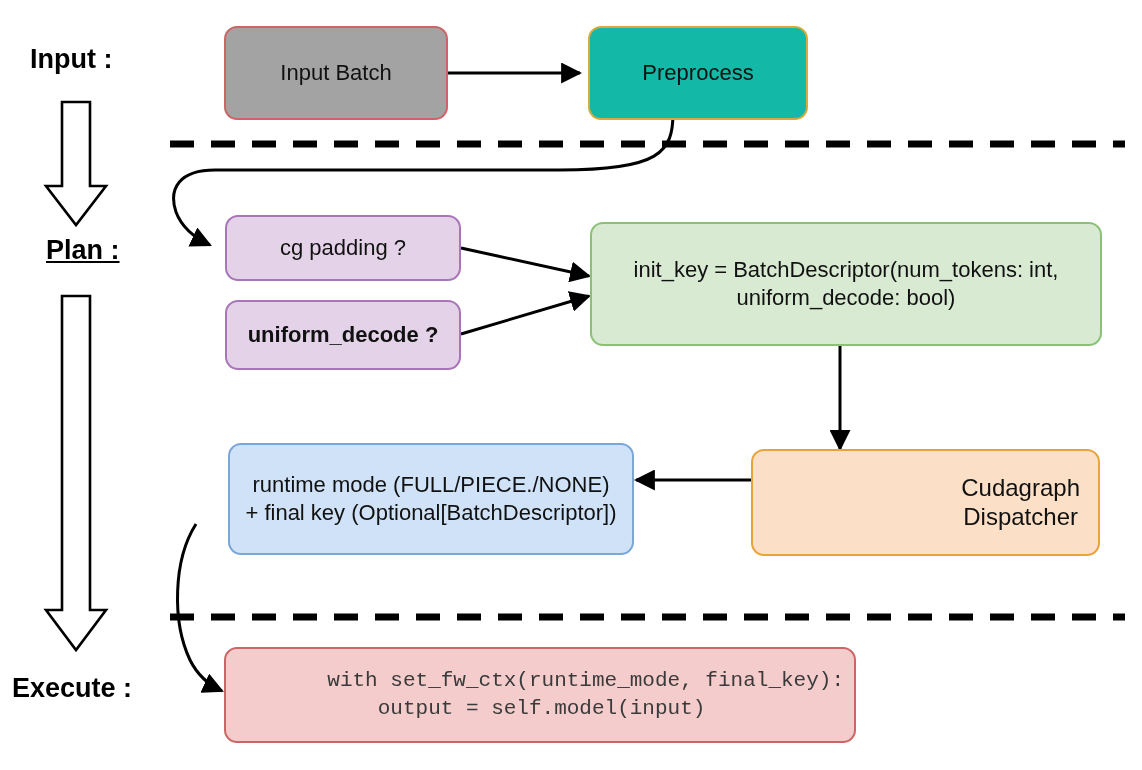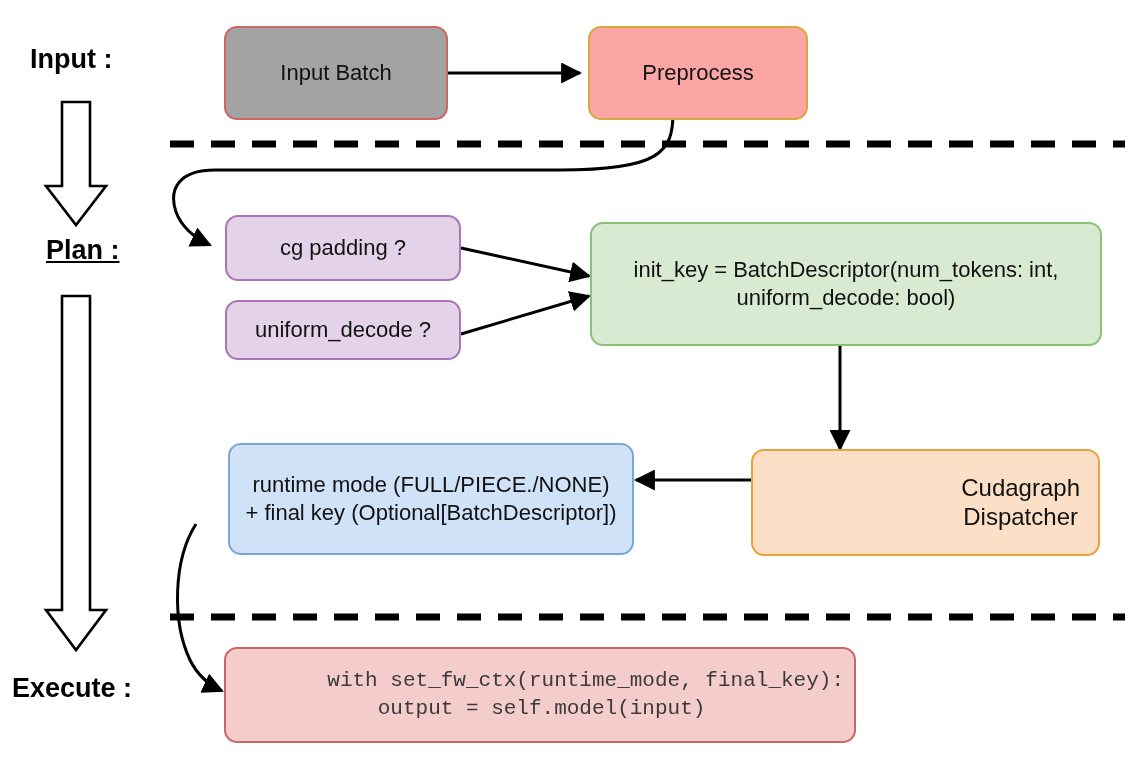--- a/index.html
+++ b/index.html
@@ -49,21 +49,21 @@
     font-size: 22px;
     color: #111111;
     line-height: 1.28;
     padding: 4px 10px;
   }
   .node-input-batch {
     background: #a3a3a3;
     border-color: #cc6666;
   }
   .node-preprocess {
-    background: #fca5a5;
+    background: #14b8a6;
     border-color: #d4ab3c;
   }
   .node-question {
     background: #e4d3e8;
     border-color: #a876b8;
   }
   .node-initkey {
     background: #d9ead3;
     border-color: #8cc077;
   }
@@ -152,21 +152,21 @@
   </div>
 
   <div class="node node-preprocess" style="left:588px; top:26px; width:220px; height:94px;">
     <span>Preprocess</span>
   </div>
 
   <div class="node node-question" style="left:225px; top:215px; width:236px; height:66px;">
     <span>cg padding ?</span>
   </div>
 
-  <div class="node node-question" style="left:225px; top:300px; width:236px; height:60px;">
+  <div class="node node-question" style="left:225px; top:300px; width:236px; height:70px;font-weight:bold;">
     <span>uniform_decode ?</span>
   </div>
 
   <div class="node node-initkey" style="left:590px; top:222px; width:512px; height:124px;">
     <span class="two-line">init_key = BatchDescriptor(num_tokens: int,
 uniform_decode: bool)</span>
   </div>
 
   <div class="node node-dispatcher-outer" style="left:751px; top:449px; width:349px; height:107px;">
     <span class="two-line">Cudagraph

